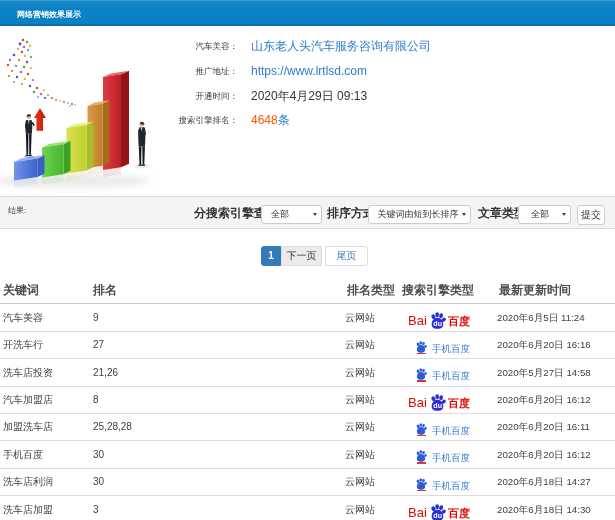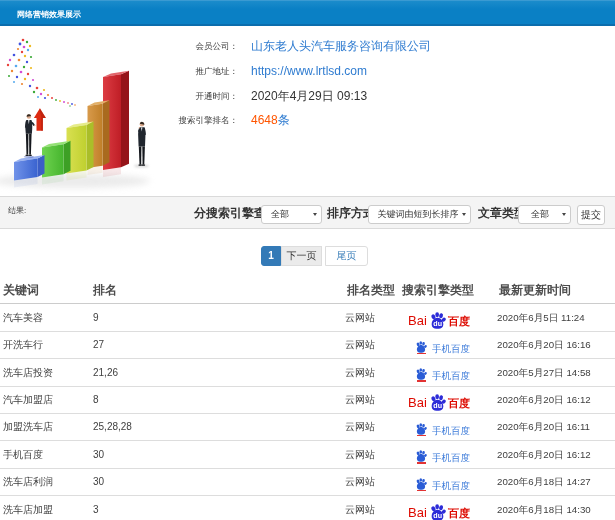--- a/index.html
+++ b/index.html
@@ -178,21 +178,21 @@
 <path d="M138.4,131.3 L139.6,127.6 L140.5,128.2 L139.4,131.8 Z" fill="#20262e"></path>
 <circle cx="139.5" cy="127.8" r="0.75" fill="#dcab8e"></circle>
 <path d="M144.9,128 L145.9,134.8 L144.6,135 L144.1,128.3 Z" fill="#20262e"></path>
 <path d="M138.8,146.6 L141.4,146.6 L141.2,164.3 L139.5,164.3 Z" fill="#15181d"></path>
 <path d="M142.3,146.6 L144.9,146.6 L144.3,164.3 L142.6,164.3 Z" fill="#15181d"></path>
 <ellipse cx="140.2" cy="165" rx="1.8" ry="0.85" fill="#0d0f13"></ellipse>
 <ellipse cx="143.4" cy="165" rx="1.8" ry="0.85" fill="#0d0f13"></ellipse>
 </g>
   </svg>
 
-<div class="lab" style="top:40px">会员公司：</div>
+<div class="lab" style="top:40px">汽车美容：</div>
 <div class="val blue" style="top:39.5px">山东老人头汽车服务咨询有限公司</div>
 <div class="lab" style="top:65px">推广地址：</div>
 <div class="val blue" style="top:64.5px">https://www.lrtlsd.com</div>
 <div class="lab" style="top:90px">开通时间：</div>
 <div class="val" style="top:89.5px">2020年4月29日 09:13</div>
 <div class="lab" style="top:114px">搜索引擎排名：</div>
 <div class="val" style="top:113.5px"><span style="color:#ff5500">4648</span><span class="blue">条</span></div>
 
 <div class="fbar">
   <div class="flab" style="left:8px;top:8px;font-size:8px">结果:</div>

